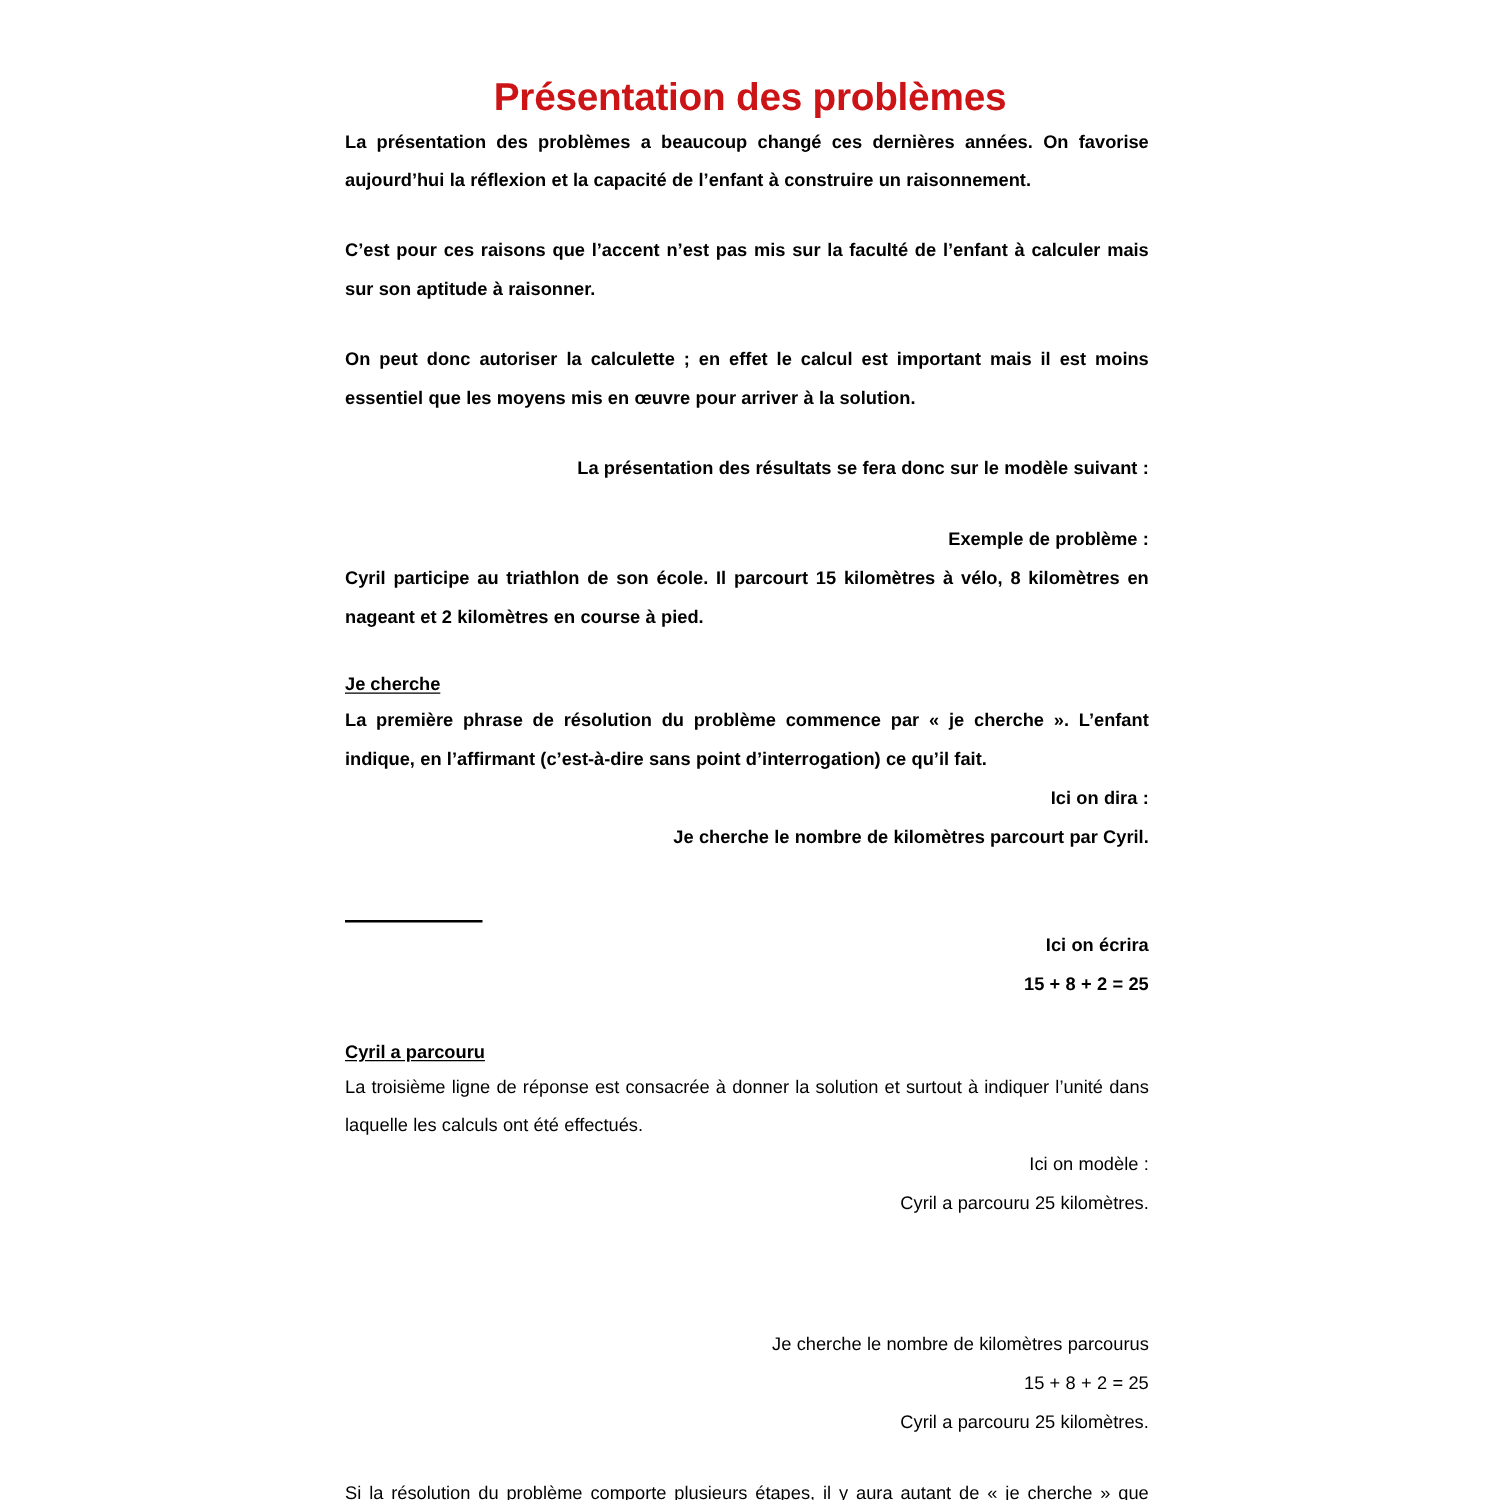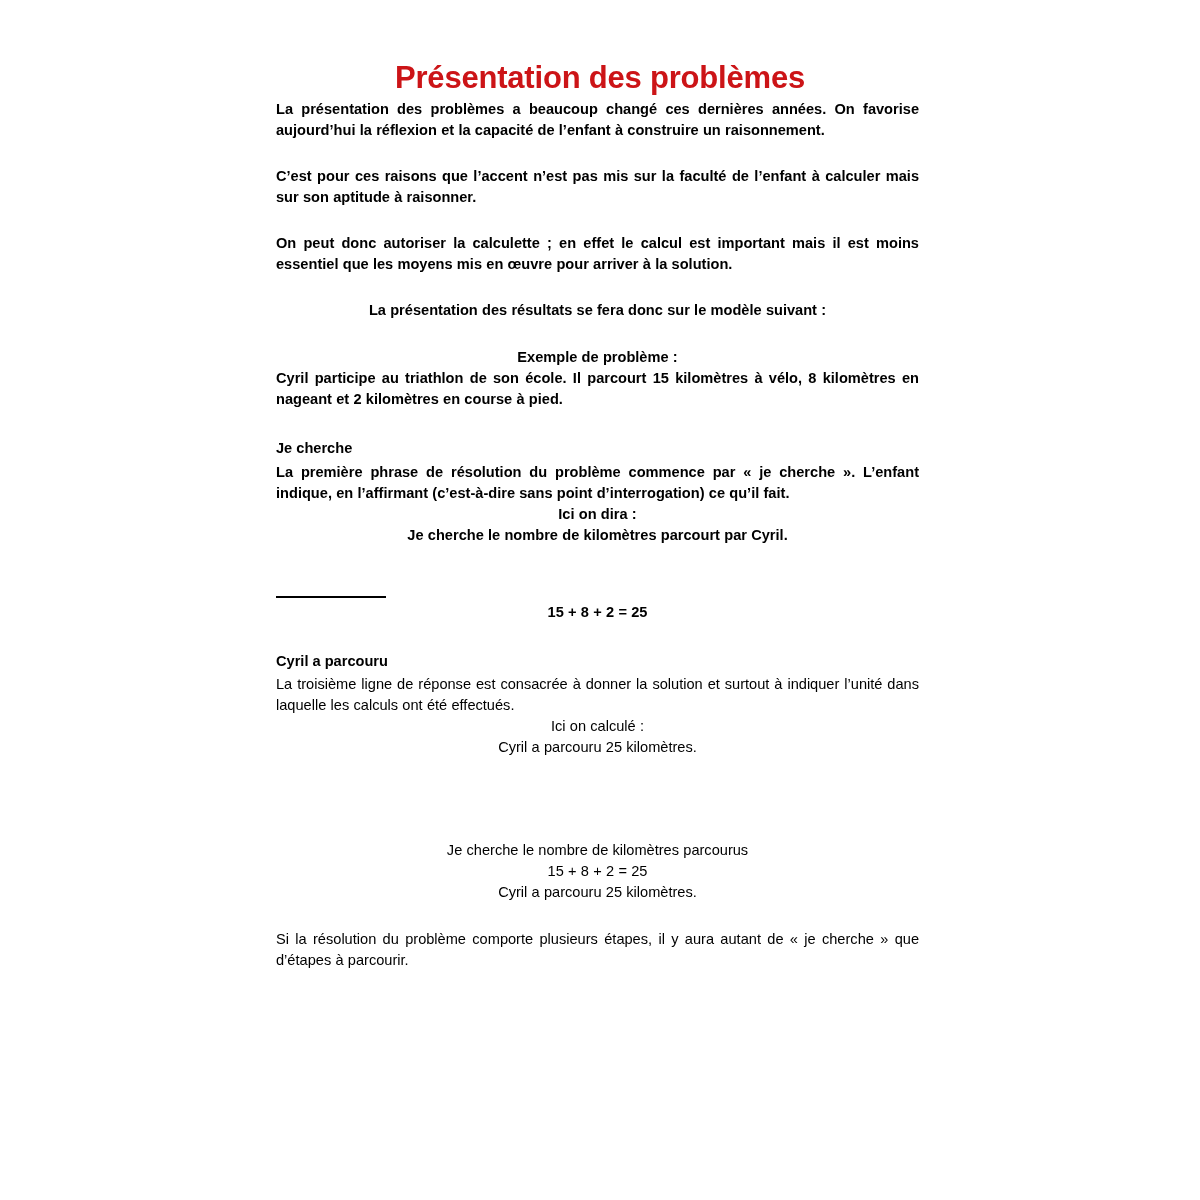--- a/index.html
+++ b/index.html
@@ -38,45 +38,46 @@
   .content {
     position: absolute;
     top: 99px;
     left: 276px;
     width: 643px;
   }
 
   p.para {
     margin: 0;
     font-size: 14.6px;
-    line-height: 21px;
+    line-height: 31px;
     text-align: justify;
     text-justify: inter-word;
     word-spacing: 0.2px;
   }
 
   p.bold {
     font-weight: bold;
   }
 
   p.reg {
     font-weight: normal;
   }
 
   p.nojust {
-    text-align: center;
+    text-align: right;
   }
 
   .spacer-sm { height: 25px; }
   .spacer-md { height: 26px; }
   .spacer-lg { height: 50px; }
   .spacer-xl { height: 56px; }
 
   .head-underline {
     display: inline;
+    text-decoration: underline;
     text-underline-offset: 2px;
     font-weight: bold;
   }
 
   .rule-short {
     width: 110px;
     height: 0;
     border-top: 2px solid #000000;
     margin: 0 0 4px 0;
   }
@@ -114,27 +115,28 @@
     <div class="spacer-md"></div>
 
     <p class="line-block"><span class="head-underline">Je cherche</span></p>
     <p class="para bold">La première phrase de résolution du problème commence par « je cherche ». L’enfant indique, en l’affirmant (c’est-à-dire sans point d’interrogation) ce qu’il fait.</p>
     <p class="para bold nojust">Ici on dira :</p>
     <p class="para bold nojust">Je cherche le nombre de kilomètres parcourt par Cyril.</p>
 
     <div class="spacer-lg"></div>
 
     <div class="rule-short"></div>
+    <p class="para bold nojust">Ici on écrira</p>
     <p class="para bold nojust">15 + 8 + 2 = 25</p>
 
     <div class="spacer-md"></div>
 
     <p class="line-block"><span class="head-underline">Cyril a parcouru</span></p>
     <p class="para reg">La troisième ligne de réponse est consacrée à donner la solution et surtout à indiquer l’unité dans laquelle les calculs ont été effectués.</p>
-    <p class="para reg nojust">Ici on calculé :</p>
+    <p class="para reg nojust">Ici on modèle :</p>
     <p class="para reg nojust">Cyril a parcouru 25 kilomètres.</p>
 
     <div class="spacer-xl"></div>
 
     <div class="spacer-md"></div>
 
     <p class="para reg nojust">Je cherche le nombre de kilomètres parcourus</p>
     <p class="para reg nojust">15 + 8 + 2 = 25</p>
     <p class="para reg nojust">Cyril a parcouru 25 kilomètres.</p>
 

